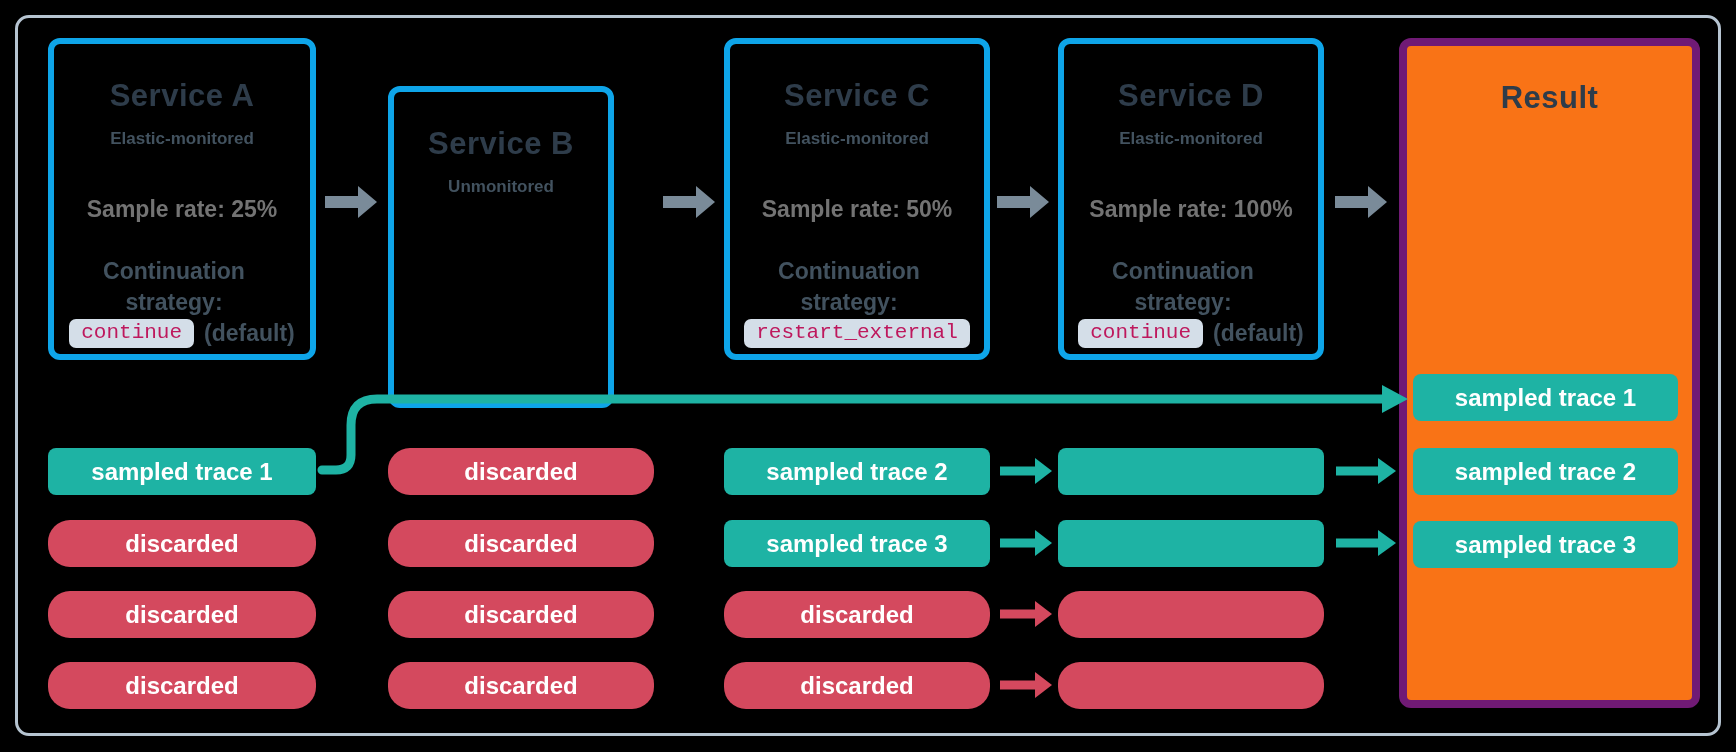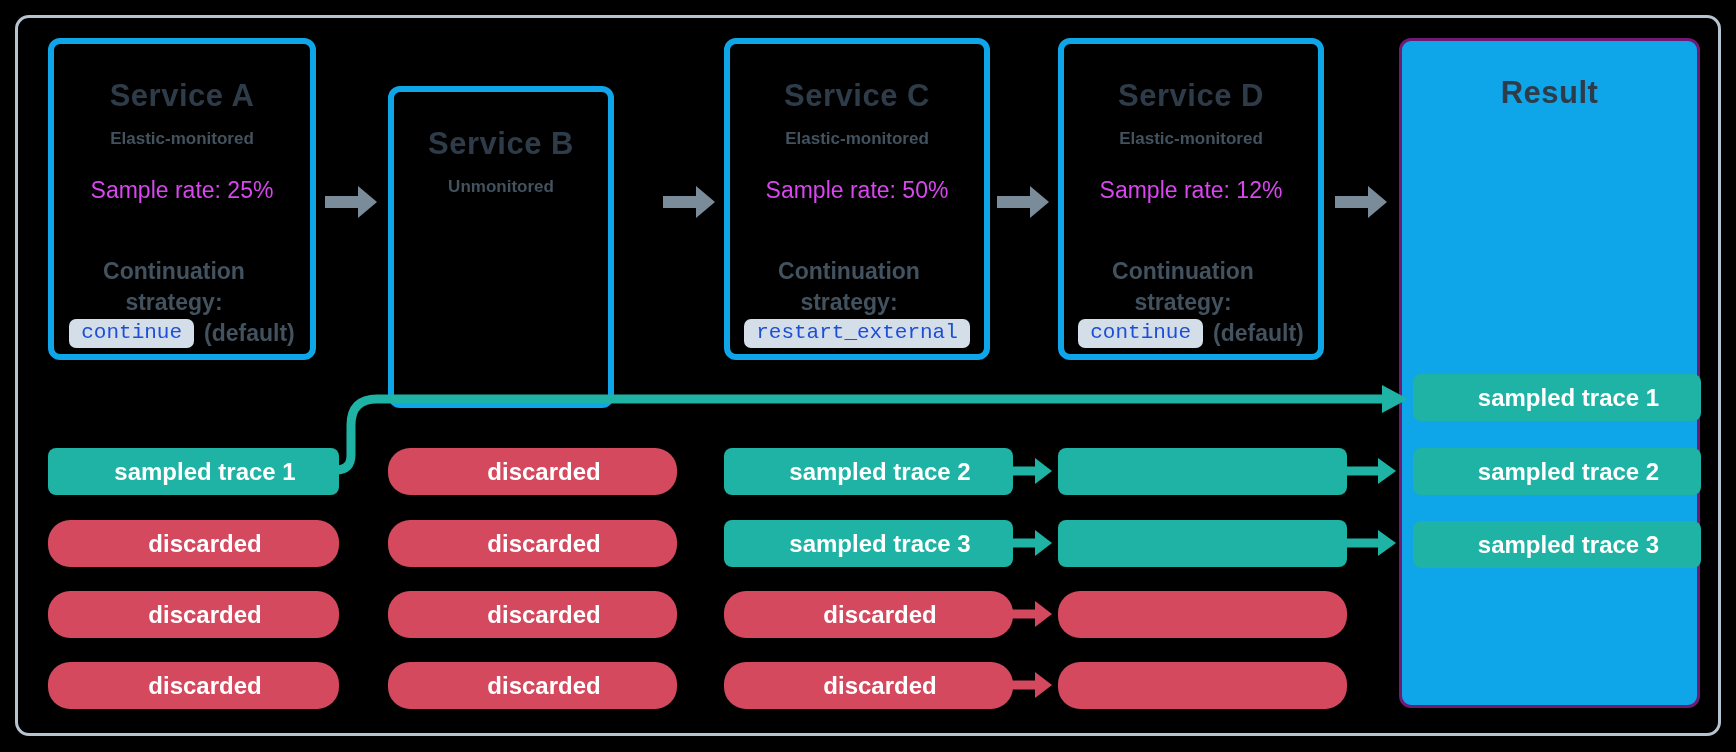--- a/index.html
+++ b/index.html
@@ -21,49 +21,49 @@
   .box-d{left:1058px;width:266px;}
   .svc-title{
     position:absolute;top:34px;left:0;right:0;text-align:center;
     font-size:31px;font-weight:bold;color:#2e3c4a;letter-spacing:0.5px;
   }
   .svc-sub{
     position:absolute;top:85px;left:0;right:0;text-align:center;
     font-size:17px;font-weight:bold;color:#42525f;
   }
   .svc-rate{
-    position:absolute;top:133px;left:0;right:0;text-align:center;
-    font-size:23px;font-weight:normal;color:#d946ef;
+    position:absolute;top:152px;left:0;right:0;text-align:center;
+    font-size:23px;font-weight:bold;color:#737373;
   }
   .svc-strategy{
     position:absolute;top:212px;left:8px;right:24px;text-align:center;
     font-size:23px;font-weight:bold;color:#42525f;line-height:31px;
   }
   .chip-row{
     position:absolute;top:271px;left:0;right:0;height:36px;
     display:flex;justify-content:center;align-items:center;gap:10px;
   }
   .chip{
     background:#d4dee8;border-radius:7px;padding:2px 12px 4px 12px;
-    font-family:"Liberation Mono", monospace;font-size:21px;color:#1d4ed8;
+    font-family:"Liberation Mono", monospace;font-size:21px;color:#be185d;
     white-space:nowrap;
   }
   .chip-suffix{font-size:23px;font-weight:bold;color:#42525f;white-space:nowrap;}
   .result-box{
     position:absolute;left:1399px;top:38px;width:301px;height:670px;box-sizing:border-box;
-    background:#0ea5e9;border:3px solid #701a75;border-radius:12px;
+    background:#f97316;border:8px solid #701a75;border-radius:12px;
   }
   .result-title{
     position:absolute;top:34px;left:0;right:0;text-align:center;
     font-size:31px;font-weight:bold;color:#2e3c4a;letter-spacing:0.5px;
   }
   .pill{
     position:absolute;height:47px;border-radius:8px;color:#ffffff;
     font-size:24px;font-weight:bold;text-align:center;line-height:47px;
-    white-space:nowrap;overflow:hidden;padding-left:23px;
+    white-space:nowrap;overflow:hidden;
   }
   .pill.sampled{background:#1eb3a4;}
   .pill.discarded{background:#d4495e;border-radius:22px;}
   .col-a{left:48px;width:268px;}
   .col-b{left:388px;width:266px;}
   .col-c{left:724px;width:266px;}
   .col-d{left:1058px;width:266px;}
   .row-1{top:448px;} .row-2{top:520px;} .row-3{top:591px;} .row-4{top:662px;}
   .res-pill{left:1413px;width:265px;}
   .res-row-1{top:374px;} .res-row-2{top:448px;} .res-row-3{top:521px;}
@@ -98,21 +98,21 @@
     <div class="svc-rate">Sample rate: 50%</div>
     <div class="svc-strategy">Continuation strategy:</div>
     <div class="chip-row">
       <span class="chip">restart_external</span>
     </div>
   </div>
 
   <div class="service-box box-d">
     <div class="svc-title">Service D</div>
     <div class="svc-sub">Elastic-monitored</div>
-    <div class="svc-rate">Sample rate: 12%</div>
+    <div class="svc-rate">Sample rate: 100%</div>
     <div class="svc-strategy">Continuation strategy:</div>
     <div class="chip-row">
       <span class="chip">continue</span>
       <span class="chip-suffix">(default)</span>
     </div>
   </div>
 
   <div class="result-box">
     <div class="result-title">Result</div>
   </div>

